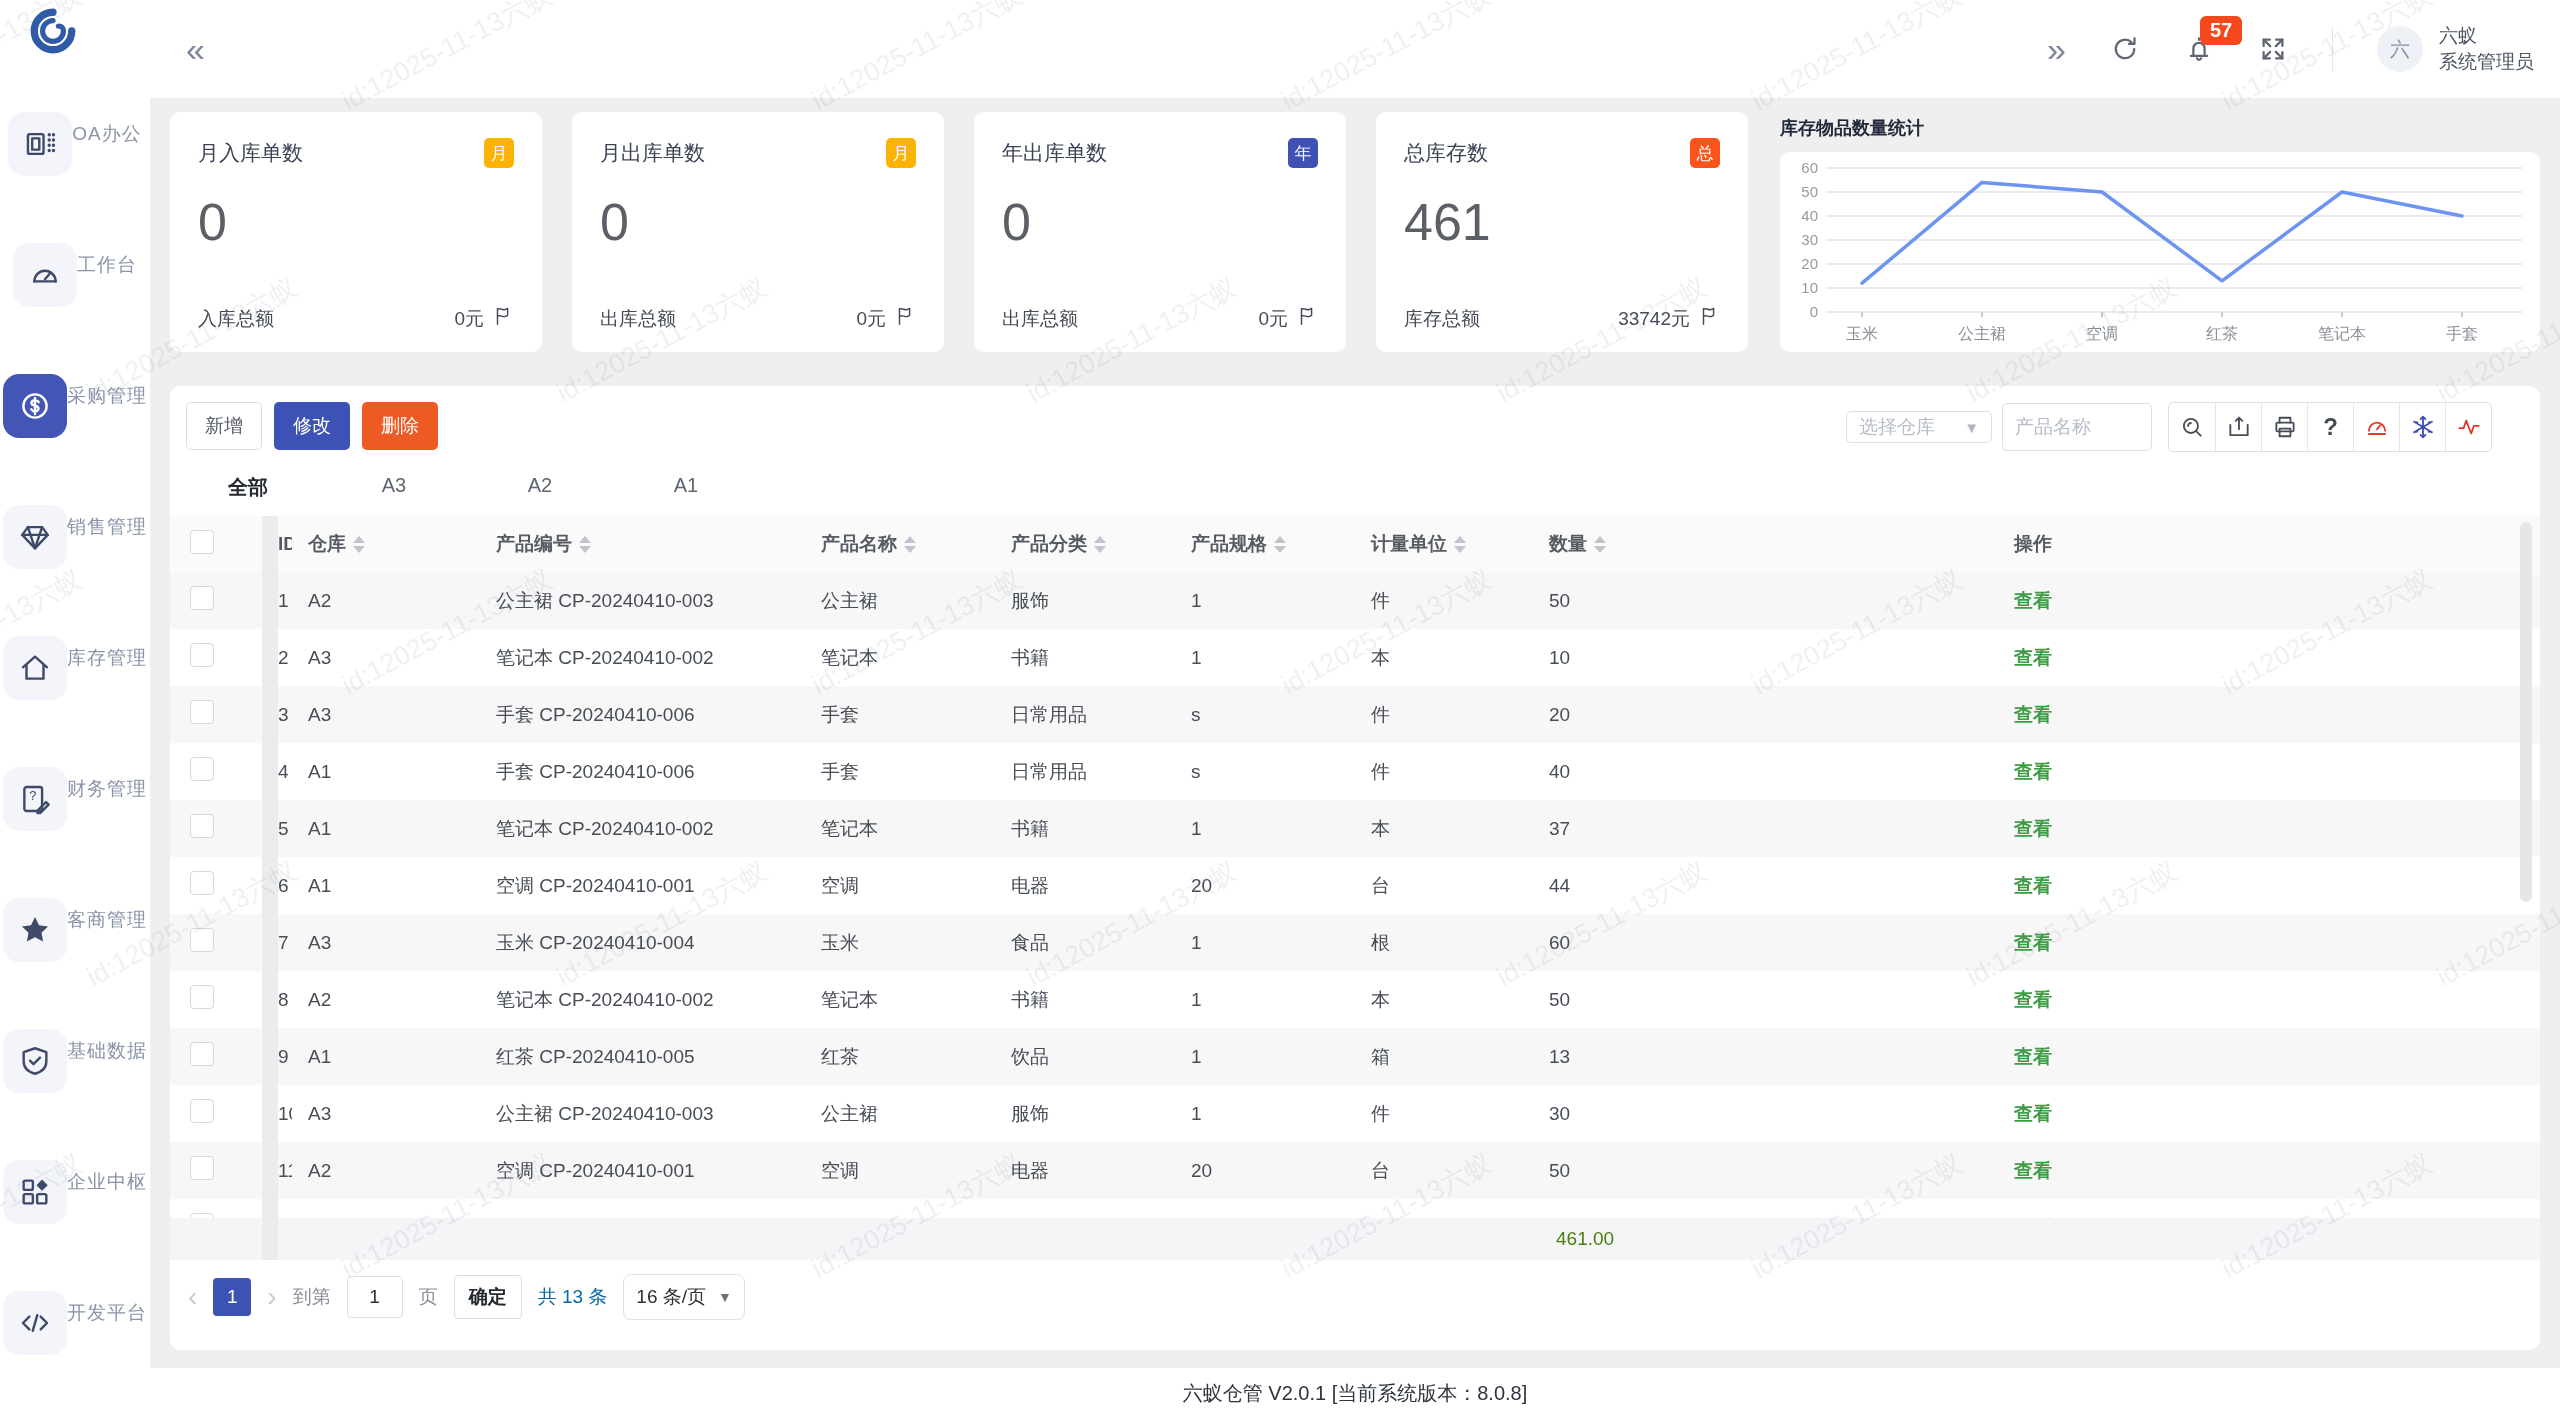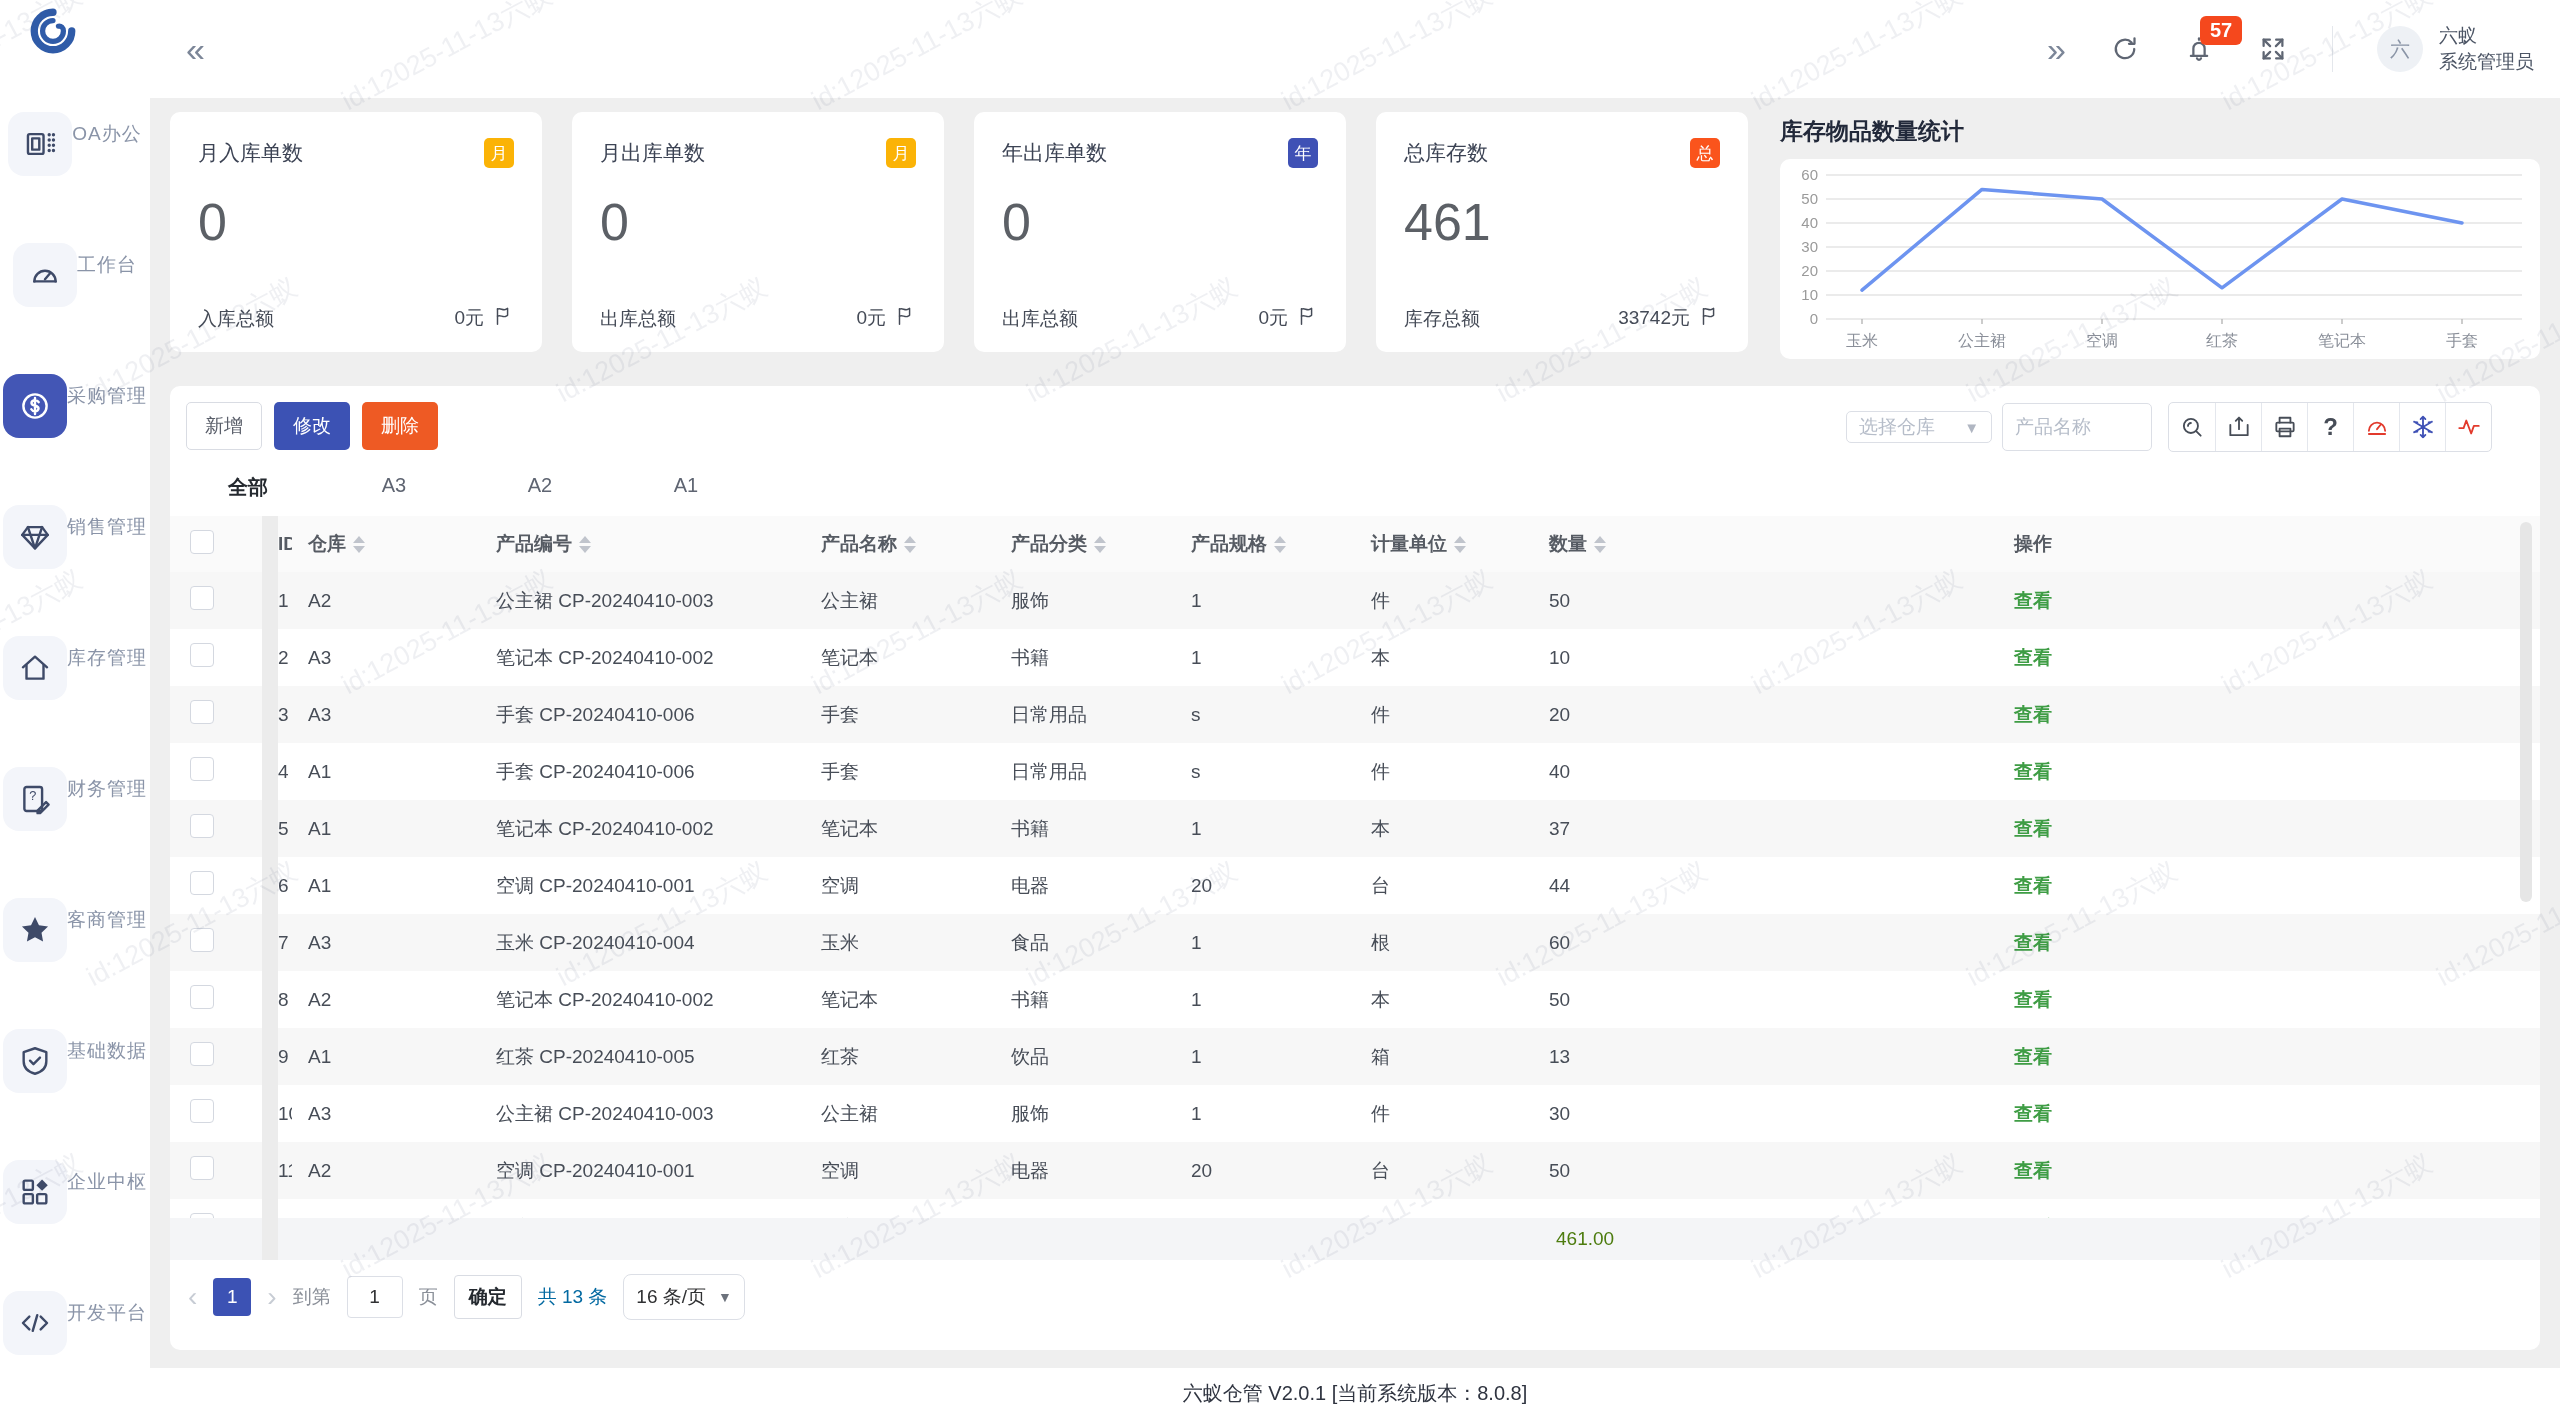--- a/index.html
+++ b/index.html
@@ -38,24 +38,24 @@
   .uinfo{font-size:19px;color:#4c5565;line-height:1.35;margin-left:-28px}
   
   .content{position:absolute;left:150px;top:98px;right:0;bottom:50px;background:#efefef;overflow:hidden}
   .cards-row{position:absolute;left:20px;top:14px;display:flex;gap:30px}
   .card{width:372px;height:240px;background:#fff;border-radius:10px;padding:26px 28px;box-sizing:border-box;position:relative}
   .card-top{display:flex;justify-content:space-between;align-items:center}
   .card-title{font-size:21px;color:#3c4354}
   .card-badge{width:30px;height:30px;border-radius:5px;color:#fff;font-size:17px;display:flex;align-items:center;justify-content:center}
   .card-value{margin-top:24px;font-size:52px;color:#5c6066}
   .card-foot{position:absolute;left:28px;right:28px;bottom:20px;display:flex;justify-content:space-between;align-items:center;font-size:19px;color:#454b57}
-  .cf-val{display:flex;gap:8px}
+  .cf-val{display:flex;align-items:center;gap:8px}
   .cf-val svg{width:22px;height:22px;stroke:#454b57;fill:none;stroke-width:1.6;stroke-linecap:round;stroke-linejoin:round}
   .chart-wrap{position:absolute;left:1630px;top:8px;width:760px}
-  .chart-title{font-size:23px;font-weight:bold;color:#22293a;margin:10px 0 12px}
+  .chart-title{font-size:18px;font-weight:bold;color:#22293a;margin:10px 0 12px}
   .chart-box{width:760px;height:200px;background:#fff;border-radius:10px}
   
   .panel{position:absolute;left:20px;top:288px;width:2370px;height:964px;background:#fff;border-radius:10px}
   .toolbar{position:absolute;left:16px;top:16px;display:flex;gap:12px}
   .abtn{height:48px;padding:0 18px;border-radius:5px;font-size:19px;border:1px solid transparent;cursor:pointer;font-family:inherit}
   .abtn.plain{background:#fff;border-color:#d9dce3;color:#5a5f6a}
   .abtn.primary{background:#3c52b4;color:#fff}
   .abtn.danger{background:#ee5a24;color:#fff}
   .filters{position:absolute;right:48px;top:16px;display:flex;align-items:center;gap:10px}
   .f-select{width:146px;height:32px;border:1px solid #dcdfe6;border-radius:5px;background:#fff;display:flex;

